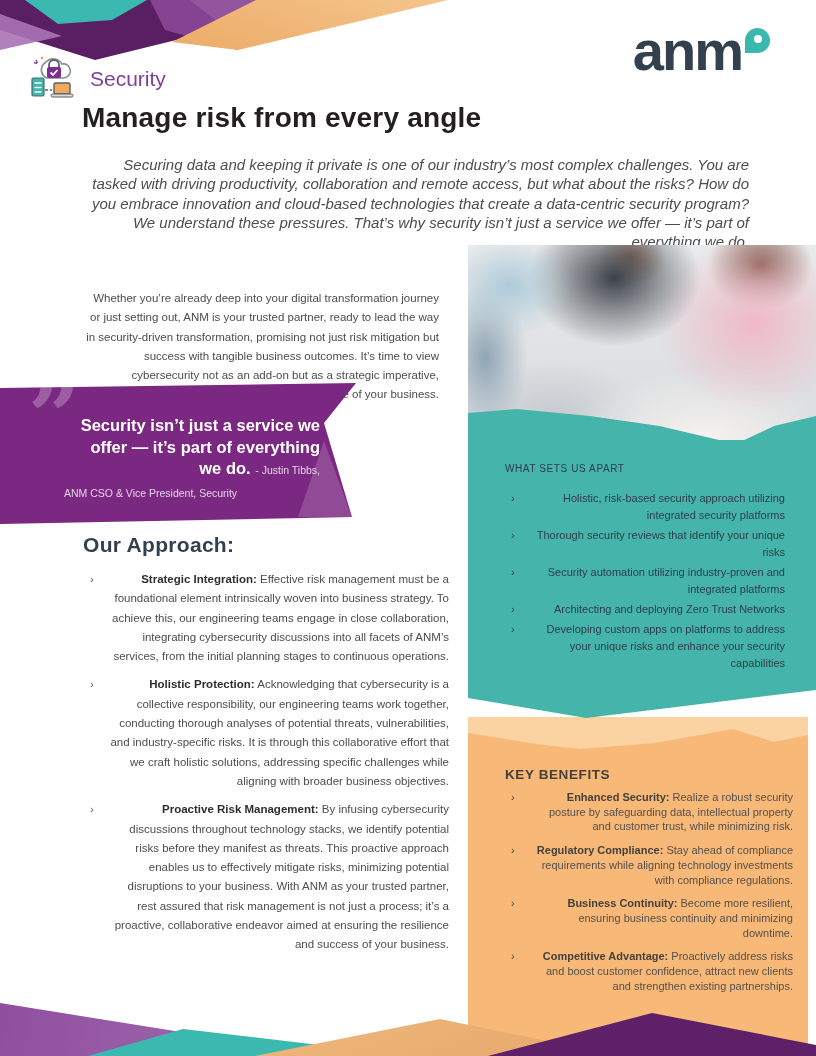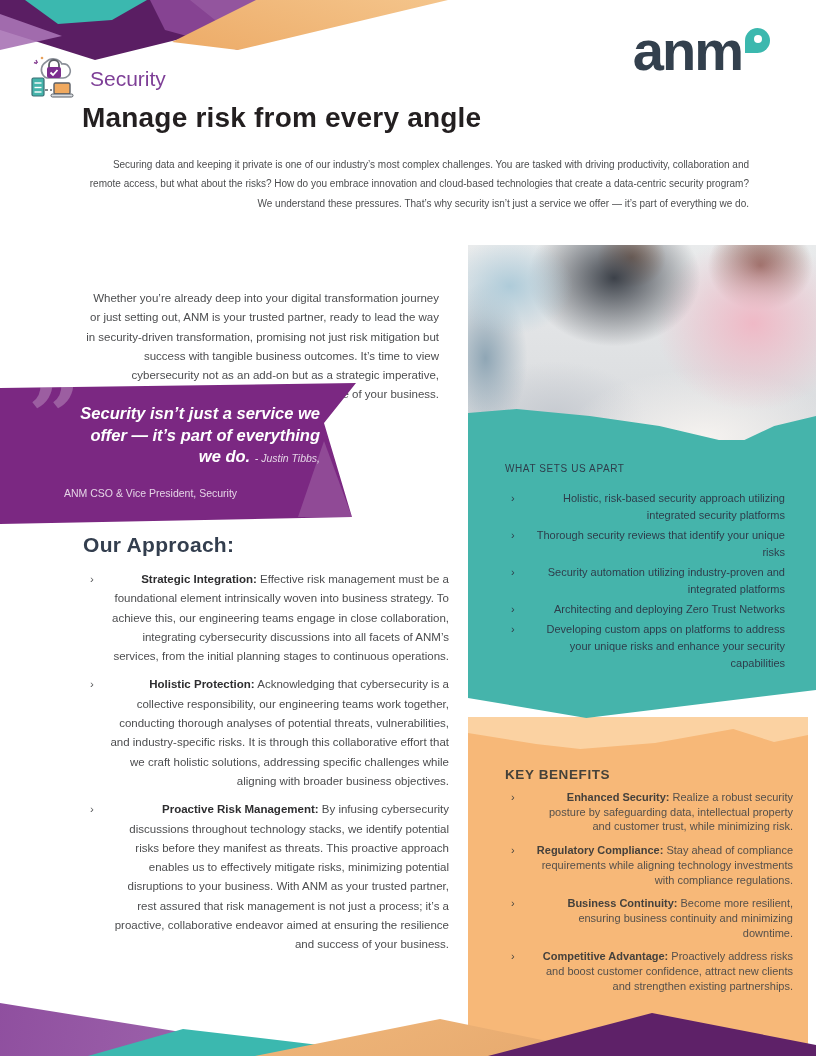--- a/index.html
+++ b/index.html
@@ -23,31 +23,31 @@
   .logo-drop{width:25px;height:25px;background:#3bb8ae;border-radius:50% 50% 50% 0;
              position:relative;margin:2px 0 0 3px;}
   .logo-drop i{position:absolute;left:9px;top:7px;width:8px;height:8px;background:#fff;border-radius:50%;}
 
   
   .seclabel{left:28px;top:54px;display:flex;align-items:center;gap:10px;}
   .seclabel .txt{font-size:21px;color:#7e3f97;}
 
   
   .h1{left:82px;top:102px;font-size:28px;font-weight:bold;color:#231f20;letter-spacing:.2px;}
-  .intro{left:83px;top:155px;width:666px;font-size:10px;line-height:19.3px;color:#4c4d4f;}
+  .intro{left:83px;top:155px;width:666px;font-size:15px;line-height:19.3px;color:#4c4d4f;font-style:italic;}
   .leftpara{left:83px;top:243px;width:356px;font-size:11.5px;line-height:19.3px;color:#4c4d4f;margin-top:46px;}
 
   
   .quote{left:0;top:383px;width:358px;height:141px;background:#7b2882;
          clip-path:polygon(0 5px,356px 0,324px 40px,352px 134px,0 141px);color:#fff;}
   .quote .shine{position:absolute;inset:0;background:rgba(255,255,255,.16);
          clip-path:polygon(324px 58px,352px 134px,298px 134px);}
   .q-mark{position:absolute;left:28px;top:-12px;font-size:92px;font-weight:bold;
           color:rgba(255,255,255,.25);font-family:"DejaVu Serif", serif;line-height:1;}
-  .q-body{position:absolute;left:64px;top:20px;width:256px;font-size:16.5px;font-weight:bold;line-height:21.5px;font-style:italic;}
+  .q-body{position:absolute;left:64px;top:32px;width:256px;font-size:16.5px;font-weight:bold;line-height:21.5px;}
   .q-attr{font-size:10.5px;font-weight:normal;color:rgba(255,255,255,.8);}
   .q-attr2{position:absolute;left:64px;top:104px;font-size:10.5px;color:rgba(255,255,255,.8);}
 
   
   .approach-h{left:83px;top:533px;font-size:21px;font-weight:bold;color:#333e4e;letter-spacing:.3px;}
   .approach{left:83px;top:570px;width:366px;}
   .a-item{position:relative;padding-left:23px;font-size:11.5px;line-height:19.3px;color:#4c4d4f;margin-bottom:9px;}
   .a-item .bm{position:absolute;left:7px;top:0;color:#58595b;}
   .a-item b{color:#2e2e30;}
 

